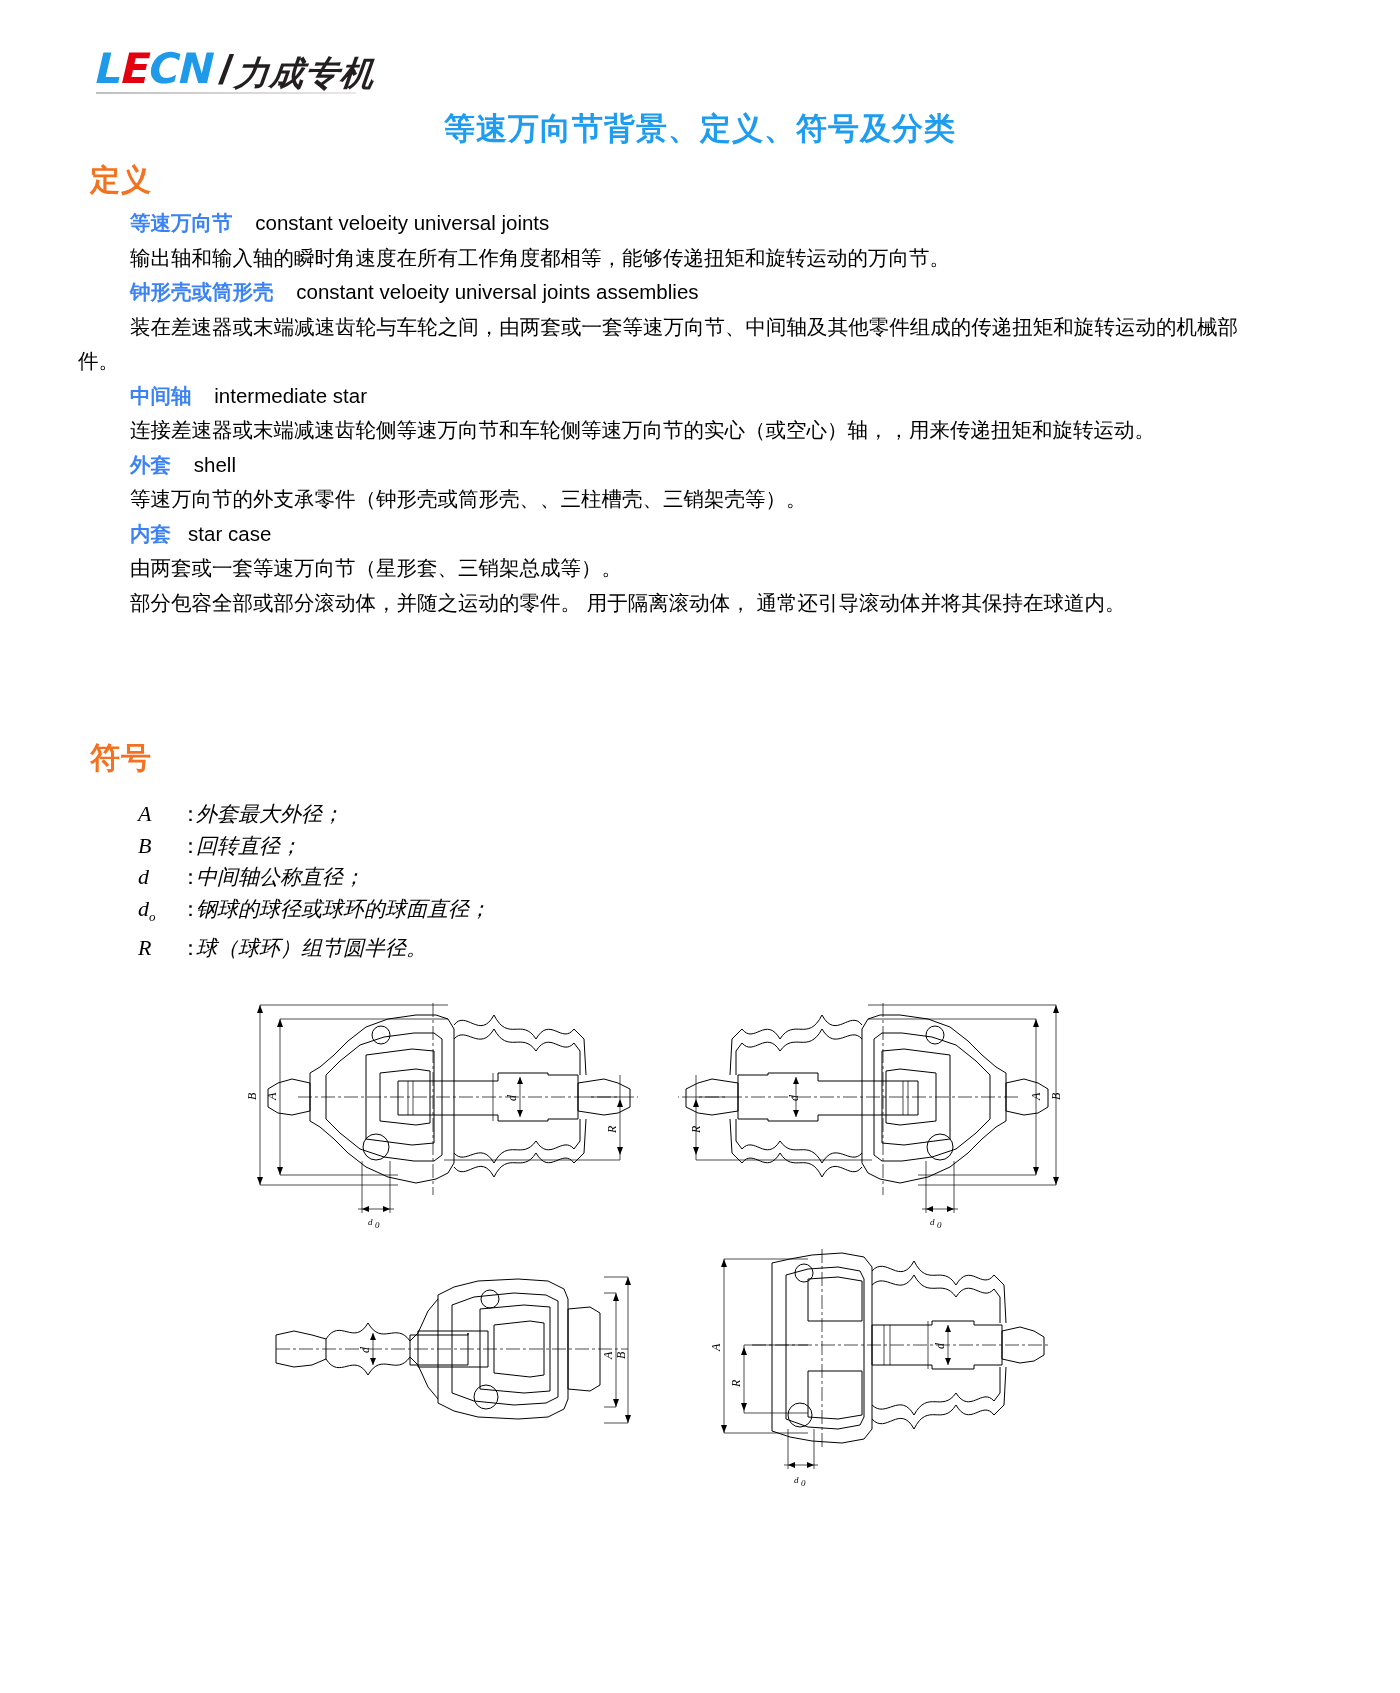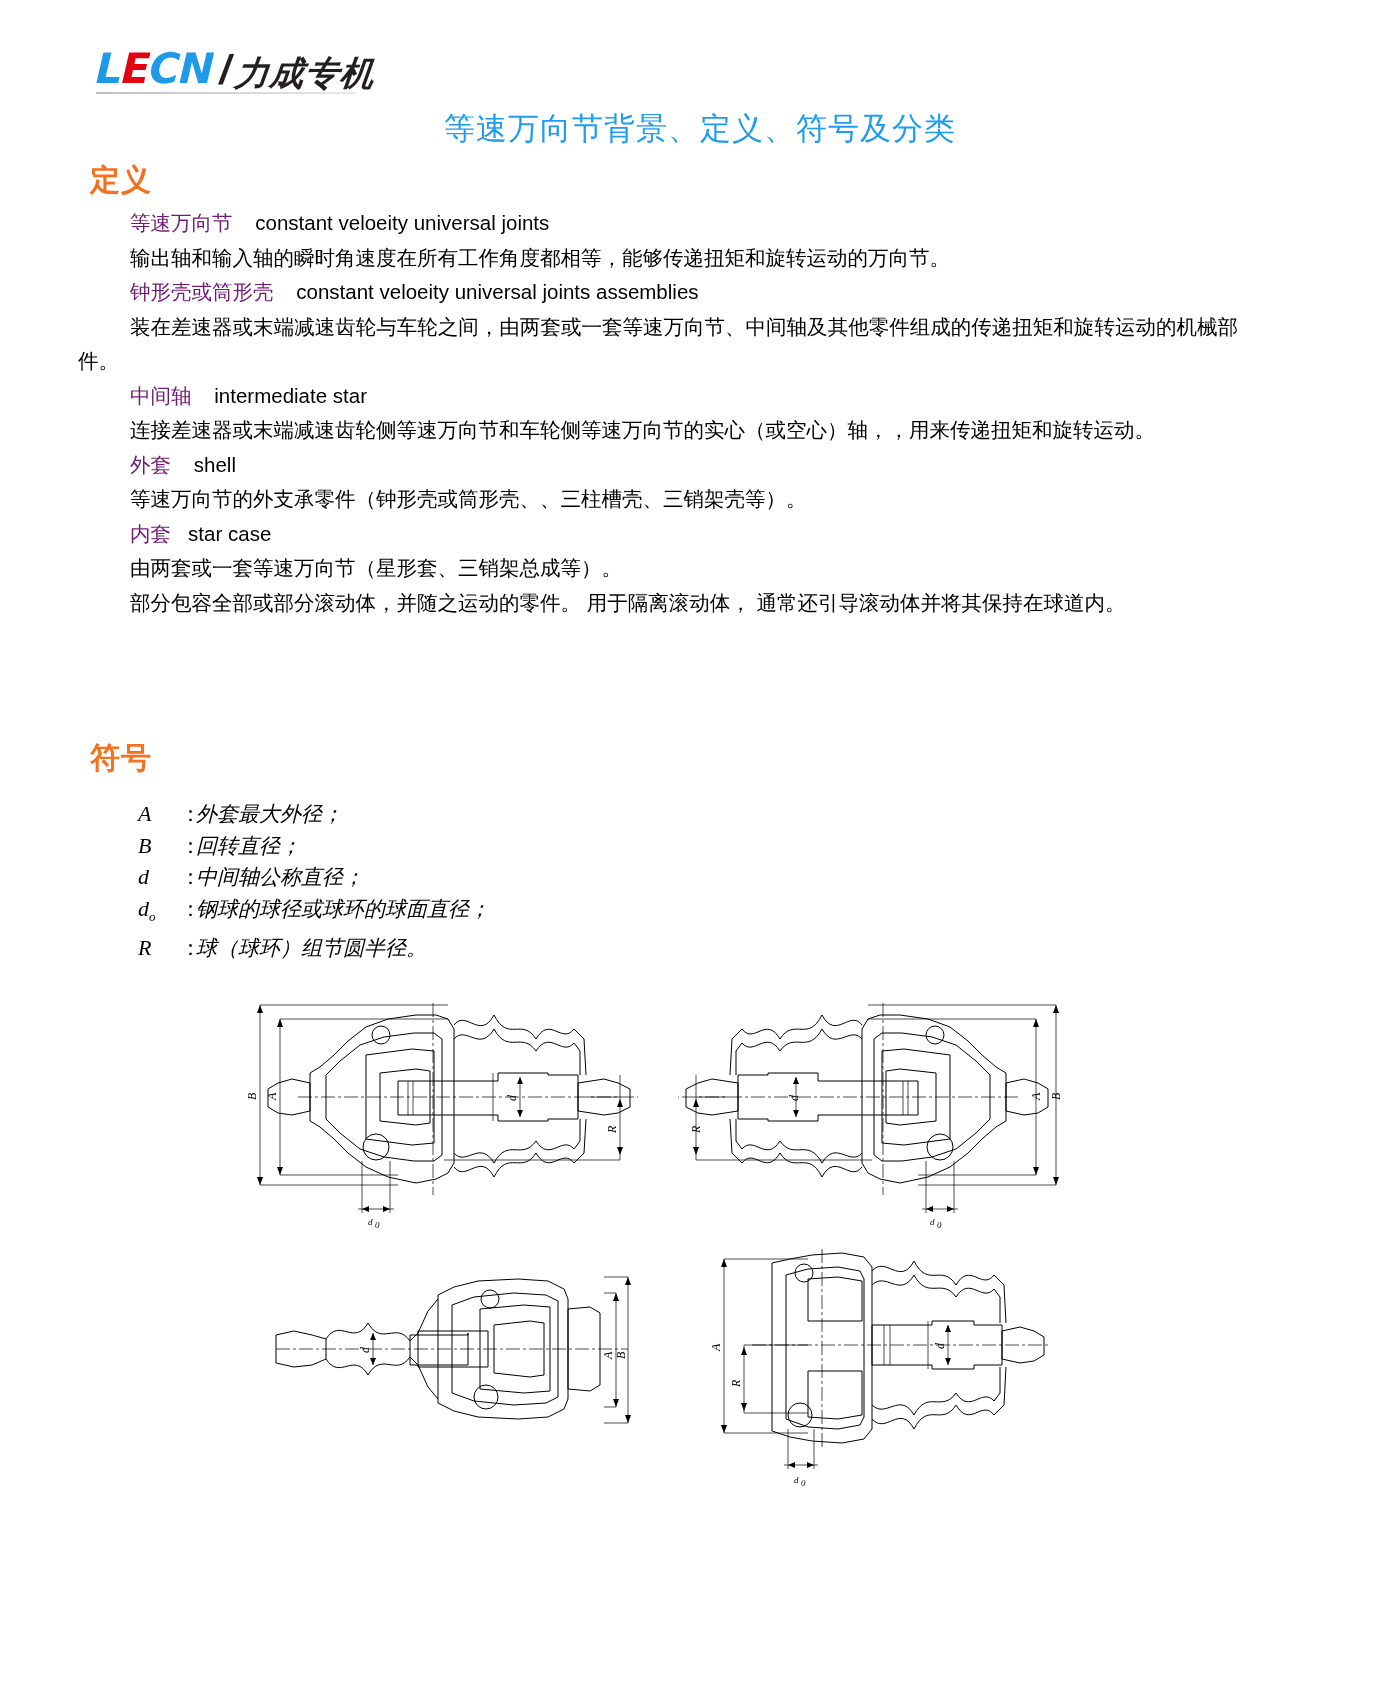--- a/index.html
+++ b/index.html
@@ -58,21 +58,21 @@
     background: linear-gradient(90deg,#bfbfbf,#e8e8e8);
   }
 
   
   .doc-title {
     position: absolute;
     left: 0; right: 0; top: 108px;
     text-align: center;
     color: #1e9cf0;
     font-size: 31px;
-    font-weight: 400;
+    font-weight: 700;
     letter-spacing: 1px;
   }
 
   
   .sec-head {
     color: #f4711f;
     font-size: 30px;
     font-weight: 700;
     letter-spacing: 1px;
   }
@@ -83,21 +83,21 @@
   .body-block {
     position: absolute;
     left: 78px; top: 206px;
     width: 1160px;
     font-size: 20.5px;
     line-height: 34.5px;
     color: #000;
   }
   .term-line { white-space: nowrap; }
   .term-line.indent { padding-left: 52px; }
-  .term-cn  { color: #701a75; font-weight: 400; }
+  .term-cn  { color: #3b82f6; font-weight: 700; }
   .term-en  { color: #000; margin-top: 24px; }
   .desc { text-align: justify; }
   .desc.ind1 { text-indent: 0; padding-left: 52px; }
   .desc.hang { padding-left: 0; text-indent: 52px; }
 
   
   .symbols {
     position: absolute;
     left: 138px; top: 798px;
     font-size: 21px;

